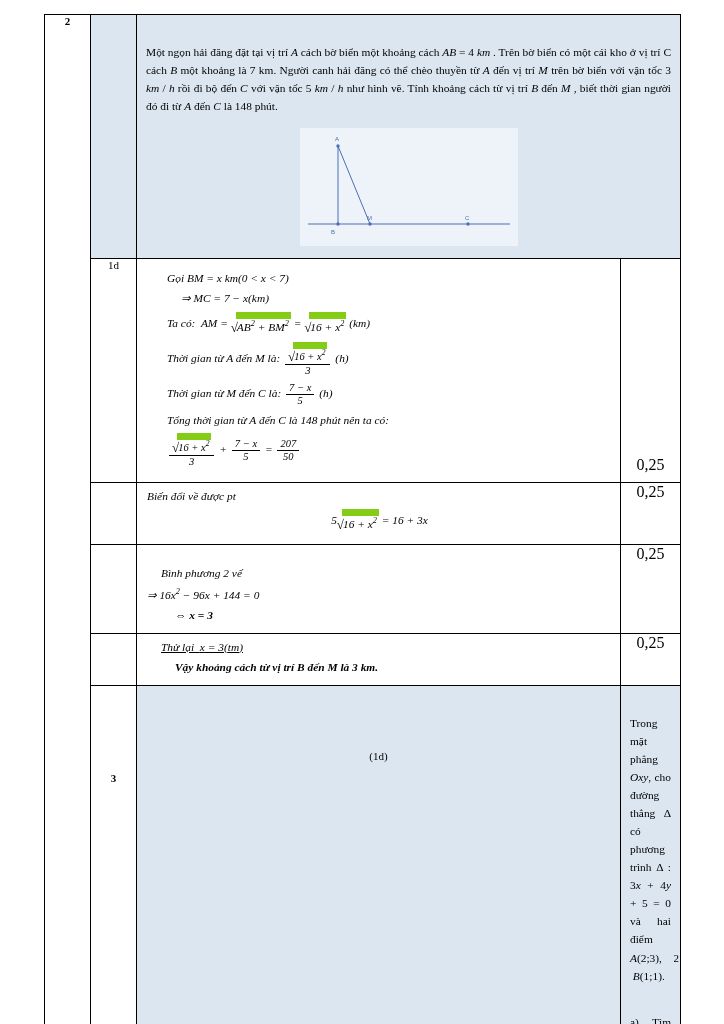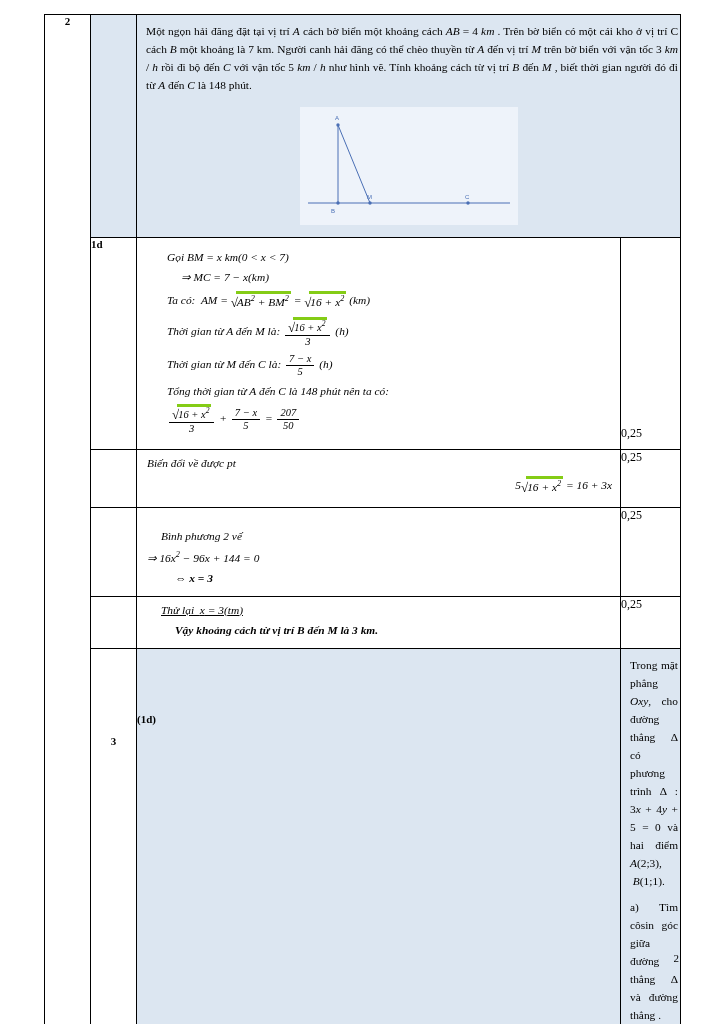--- a/index.html
+++ b/index.html
@@ -38,37 +38,38 @@
   .col-main { width: 484px; }
   .col-score { width: 60px; }
 
   .cell-no {
     text-align: center;
     font-weight: bold;
     font-size: 11px;
     padding-top: 14px;
   }
   .cell-pt {
-    text-align: left;
-    font-weight: bold;
+    text-align: center;
+    font-weight: normal;
     font-size: 11px;
   }
   .shaded {
     background: #dce6f1;
   }
   .qtext {
     font-size: 11.4px;
     line-height: 1.58;
     text-align: justify;
-    padding: 7px 2px 7px 9px;
+    padding: 7px 9px 7px 9px;
+    margin-top: 21px;
   }
   .qtext .it { font-style: italic; }
   .score {
-    text-align: left;
-    font-size: 12px;
+    text-align: center;
+    font-size: 16px;
     padding-top: 4px;
   }
   .fig-wrap {
     background: #dce6f1;
     padding: 6px 0 8px 0;
     text-align: center;
   }
   .fig-box {
     display: inline-block;
     background: #eef3fa;
@@ -101,35 +102,35 @@
   .frac .num { display: block; padding: 0 3px; border-bottom: 1px solid #000; }
   .frac .den { display: block; padding: 0 3px; }
 
   .sqrt {
     display: inline-block;
     vertical-align: middle;
     white-space: nowrap;
   }
   .sqrt > .rad { font-size: 13px; vertical-align: -1px; }
   .sqrt > .body {
-    border-top: 3px solid #84cc16;
+    border-top: 7px solid #84cc16;
     padding: 0 2px 0 1px;
     display: inline-block;
     margin-left: -2px;
   }
   sup { font-size: 0.72em; vertical-align: super; }
   .dotted-top { border-top: 1px dotted #000 !important; }
   .no-top { border-top: none !important; }
   .pagenum {
     position: absolute;
     right: 45px;
     top: 952px;
     font-size: 11px;
   }
-  .center { text-align: right; }
+  .center { text-align: center; }
 </style>
 </head>
 <body>
 
 <div class="page">
 
   <table class="sheet">
     <colgroup>
       <col class="col-no">
         <col class="col-pt">

